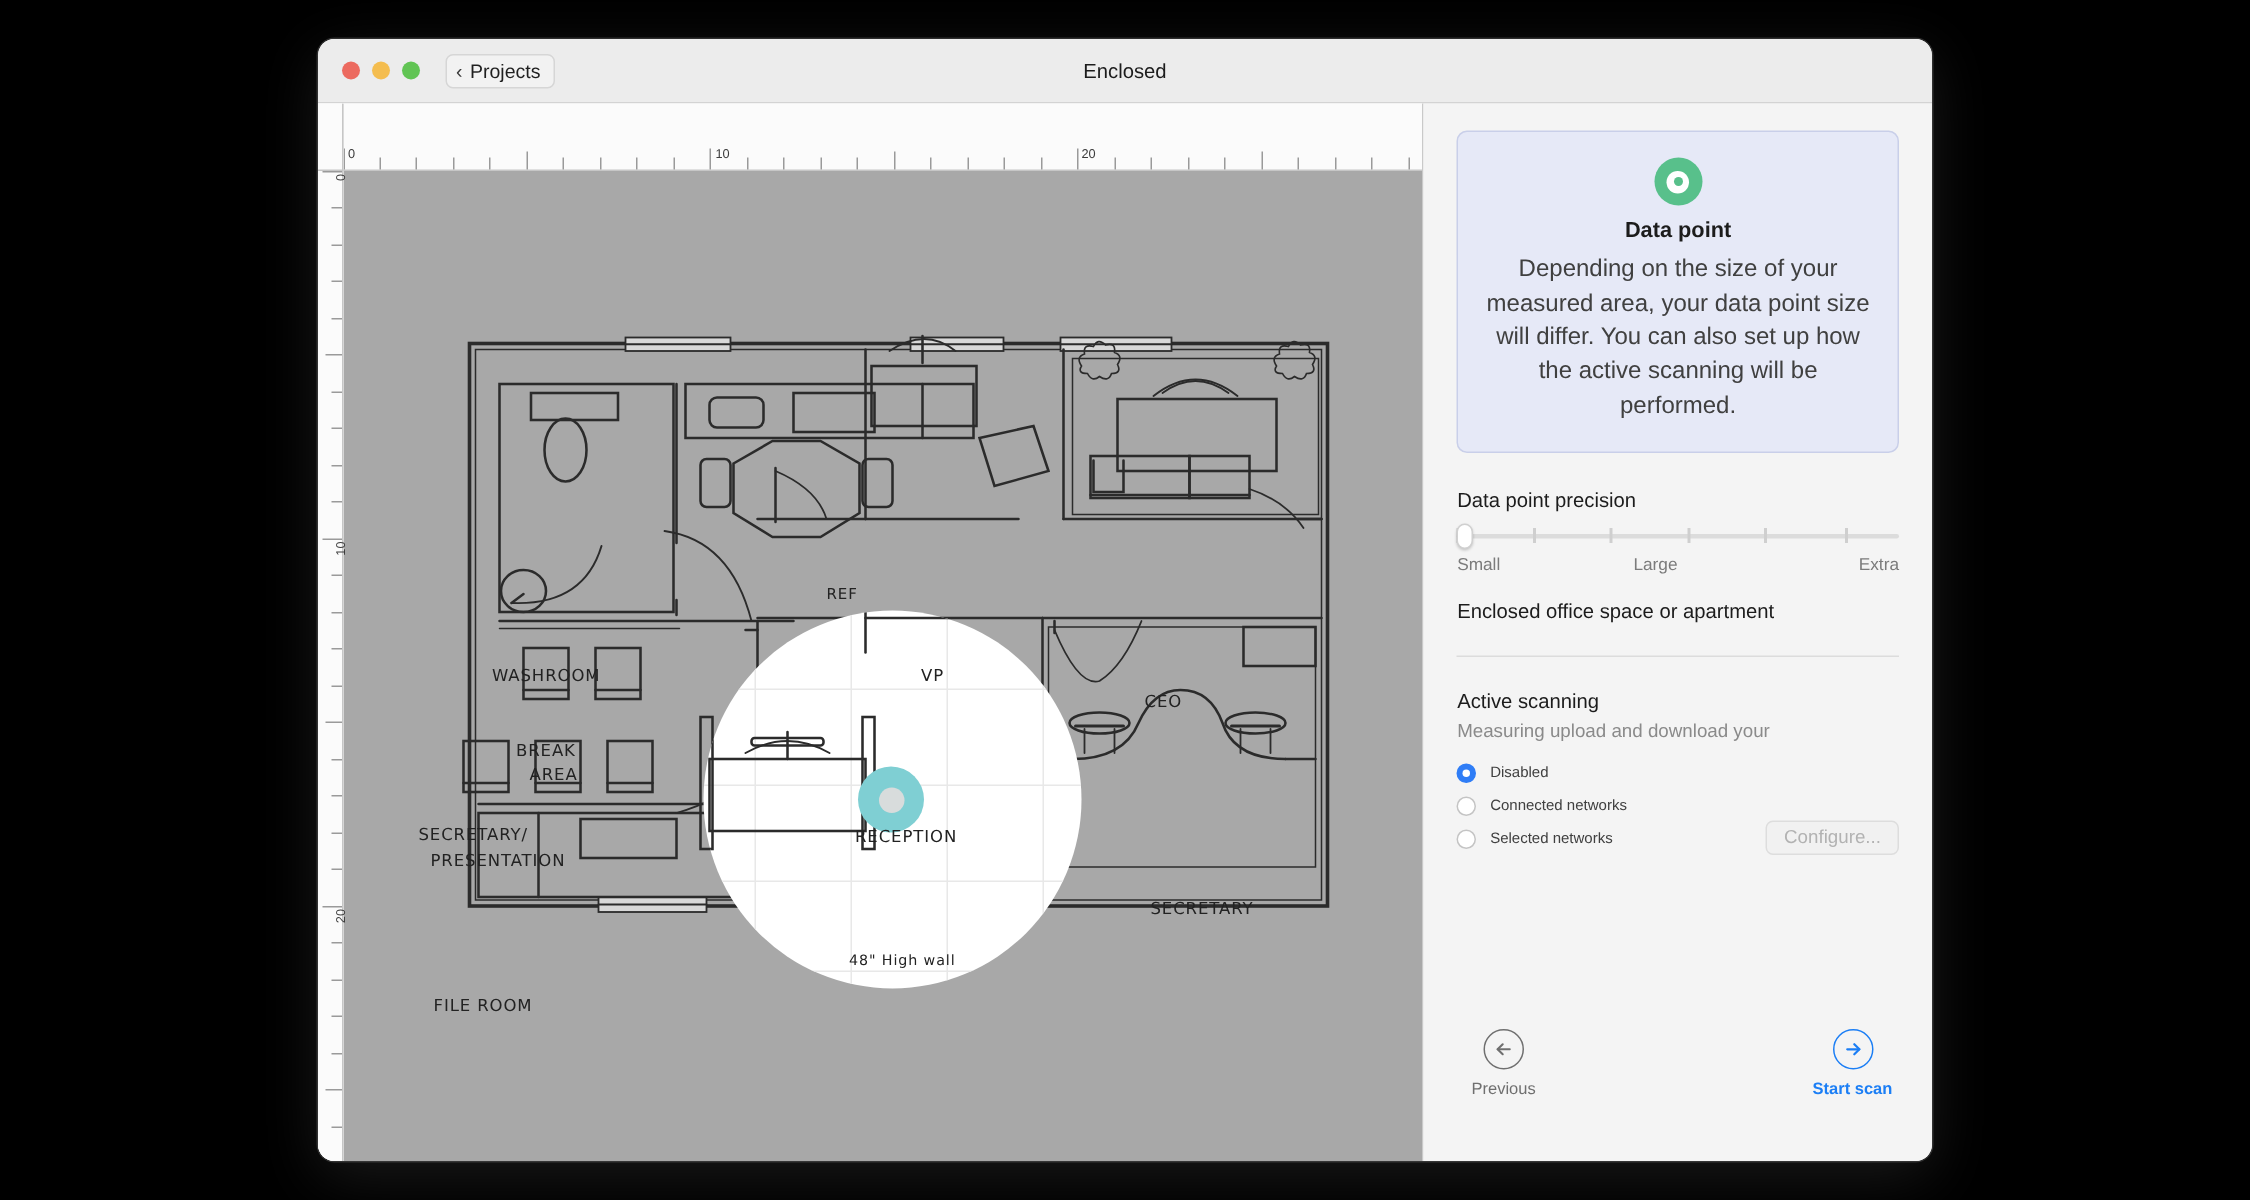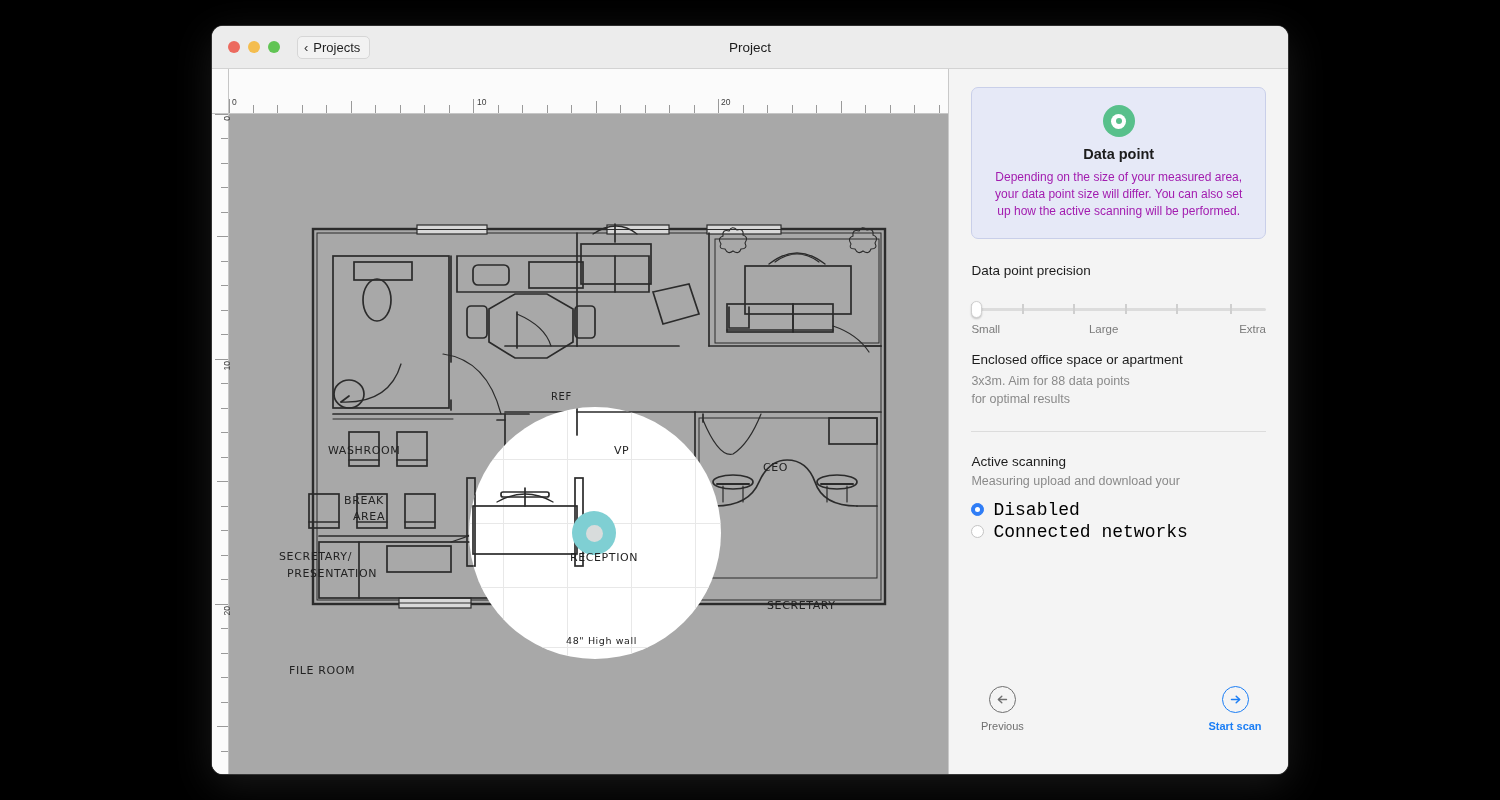--- a/index.html
+++ b/index.html
@@ -153,25 +153,25 @@
     background: #ffffff;
     display: flex; align-items: center; justify-content: center;
   }
   #info-icon .dot {
     width: 6px; height: 6px; border-radius: 50%; background: #58c08b;
   }
   #info-title {
     font-size: 14.5px; font-weight: bold; color: #1c1c1c; margin-bottom: 7px;
   }
   #info-body {
-    font-size: 12px; line-height: 1.42; color: #a21caf;
+    font-size: 16px; line-height: 1.42; color: #404040;
   }
 
   .sec-title {
-    font-size: 13.5px; color: #1c1c1c; margin-top: 24px; margin-bottom: 24px;
+    font-size: 13.5px; color: #1c1c1c; margin-top: 24px; margin-bottom: 9px;
   }
 
   
   #slider-wrap { position: relative; height: 14px; margin-bottom: 7px; }
   #slider-track {
     position: absolute; left: 0; right: 0; top: 6px;
     height: 3px; background: #dcdcdc; border-radius: 2px;
   }
   .stick {
     position: absolute; top: 2px; width: 1.5px; height: 10px;
@@ -213,21 +213,21 @@
   .radio {
     width: 13px; height: 13px; border-radius: 50%;
     background: #ffffff; border: 1px solid #c4c4c4;
     flex: none;
     display: flex; align-items: center; justify-content: center;
   }
   .radio.on { background: #2f7df6; border-color: #2f7df6; }
   .radio.on::after {
     content: ""; width: 5px; height: 5px; border-radius: 50%; background: #fff;
   }
-  .radio-label { font-size: 18px; color: #000000; font-family: Liberation Mono, monospace; }
+  .radio-label { font-size: 10px; color: #404040; }
 
   #configure-btn {
     position: absolute; right: 0; top: -2px;
     height: 23px; padding: 0 11px;
     display: flex; align-items: center;
     background: #f1f1f1;
     border: 1px solid #dddddd;
     border-radius: 5px;
     font-size: 12.5px; color: #b2b2b2;
     cursor: default;
@@ -268,21 +268,21 @@
     <div class="traffic">
       <div class="tl red"></div>
       <div class="tl yellow"></div>
       <div class="tl green"></div>
     </div>
     <div id="back-btn">
       <span class="chev">‹</span>
       <span>Projects</span>
     </div>
     <div id="win-title">
-      <span>Project</span>
+      <span>Enclosed</span>
     </div>
   </div>
 
   <div id="body">
 
     <div id="canvas-pane">
 
       <div id="plan-area">
         <svg width="749" height="660" viewBox="0 0 749 660" style="position:absolute;left:0;top:0;">
           <g stroke="#2b2b2b" fill="none" stroke-width="1.7" stroke-linecap="round">
@@ -573,37 +573,38 @@
         <div class="stick" style="left:259px;"></div>
         <div id="slider-thumb"></div>
       </div>
       <div id="slider-labels">
         <span>Small</span>
         <span>Large</span>
         <span>Extra</span>
       </div>
 
       <div id="hint-title">Enclosed office space or apartment</div>
-      <div id="hint-body">
-        <div>3x3m. Aim for 88 data points</div>
-        <div>for optimal results</div>
-      </div>
 
       <div id="divider"></div>
 
       <div id="scan-title">Active scanning</div>
       <div id="scan-sub">Measuring upload and download your</div>
 
       <div class="radio-row">
         <div class="radio on"></div>
         <div class="radio-label">Disabled</div>
       </div>
       <div class="radio-row">
         <div class="radio"></div>
         <div class="radio-label">Connected networks</div>
+      </div>
+      <div class="radio-row">
+        <div class="radio"></div>
+        <div class="radio-label">Selected networks</div>
+        <div id="configure-btn">Configure...</div>
       </div>
 
       <div id="footer">
         <div class="navbtn">
           <div class="circ">
             <svg width="15" height="15" viewBox="0 0 15 15">
               <g stroke="#6f6f6f" stroke-width="1.4" fill="none" stroke-linecap="round" stroke-linejoin="round">
                 <line x1="11.5" y1="7.5" x2="3.5" y2="7.5"></line>
                 <polyline points="6.8,4.2 3.4,7.5 6.8,10.8"></polyline>
               </g>

